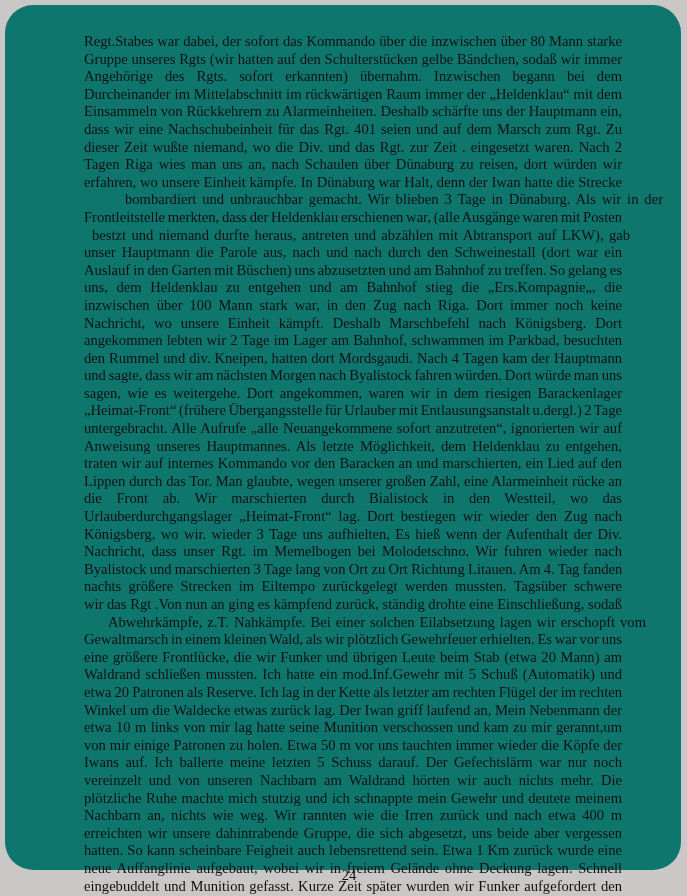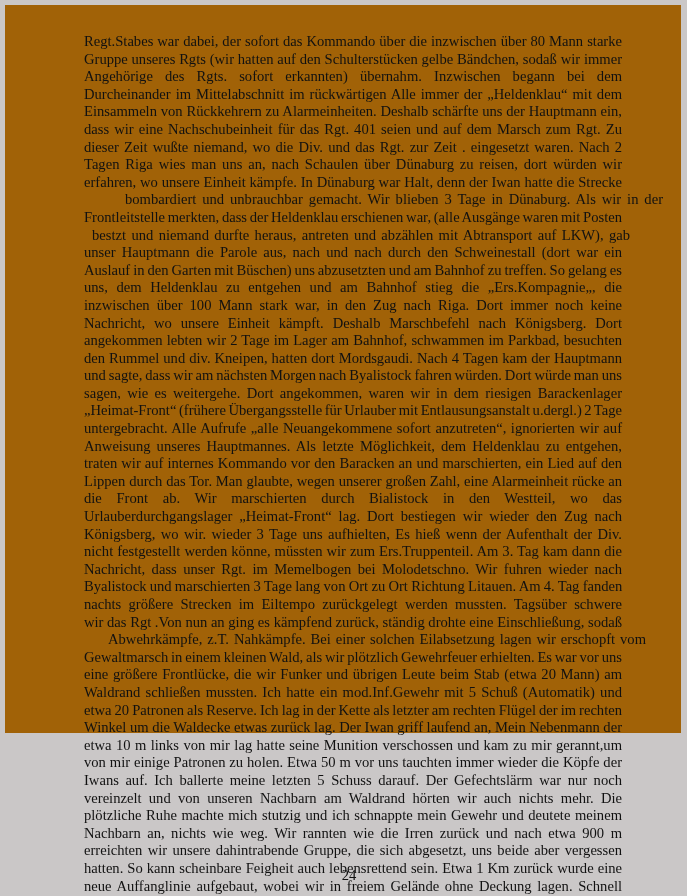--- a/index.html
+++ b/index.html
@@ -5,22 +5,23 @@
     html, body { margin: 0; padding: 0; }
     body {
       width: 687px; height: 896px;
       background: #cac7c7;
       position: relative;
       overflow: hidden;
     }
     .page {
       position: absolute;
       left: 5px; top: 5px;
-      width: 676px; height: 728px;
-      background: #a16207;
+      width: 676px; height: 865px;
+      background: #0f766e;
+      border-radius: 28px;
     }
     .text {
       position: absolute;
       left: 79px; top: 28px;
       width: 538px;
       font-family: "Liberation Serif", serif;
       font-size: 14.6px;
       line-height: 17.6px;
       color: #111111;
     }
@@ -43,21 +44,21 @@
     }
   </style>
 </head>
 <body>
 
 <div class="page">
   <div class="text" id="text">
       <span class="line" style="white-space: nowrap; display: block; word-spacing: 0.326923px;">Regt.Stabes war dabei, der sofort das Kommando über die inzwischen über 80 Mann starke</span>
       <span class="line" style="white-space: nowrap; display: block; word-spacing: 0.152344px;">Gruppe unseres Rgts (wir hatten auf den Schulterstücken gelbe Bändchen, sodaß wir immer</span>
       <span class="line" style="white-space: nowrap; display: block; word-spacing: 8.48958px;">Angehörige des Rgts. sofort erkannten) übernahm. Inzwischen begann bei dem</span>
-      <span class="line" style="white-space: nowrap; display: block; word-spacing: 0.223438px;">Durcheinander im Mittelabschnitt im rückwärtigen Alle immer der „Heldenklau“ mit dem</span>
+      <span class="line" style="white-space: nowrap; display: block; word-spacing: 0.223438px;">Durcheinander im Mittelabschnitt im rückwärtigen Raum immer der „Heldenklau“ mit dem</span>
       <span class="line" style="white-space: nowrap; display: block; word-spacing: 0.14375px;">Einsammeln von Rückkehrern zu Alarmeinheiten. Deshalb schärfte uns der Hauptmann ein,</span>
       <span class="line" style="white-space: nowrap; display: block; word-spacing: 1.32812px;">dass wir eine Nachschubeinheit für das Rgt. 401 seien und auf dem Marsch zum Rgt.  Zu</span>
       <span class="line" style="white-space: nowrap; display: block; word-spacing: 1.49121px;">dieser Zeit wußte niemand, wo die Div. und das Rgt. zur Zeit . eingesetzt waren. Nach 2</span>
       <span class="line" style="white-space: nowrap; display: block; word-spacing: 2.16183px;">Tagen Riga wies man uns an, nach Schaulen über Dünaburg zu reisen, dort würden wir</span>
       <span class="line" style="white-space: nowrap; display: block; word-spacing: 0.154018px;">erfahren, wo unsere Einheit kämpfe. In Dünaburg war Halt, denn der Iwan hatte die Strecke</span>
       <span class="line" style="white-space: nowrap; display: block; word-spacing: 2.25841px; margin-left: 41px;">bombardiert und unbrauchbar gemacht. Wir blieben 3 Tage in Dünaburg. Als wir in der</span>
       <span class="line" style="white-space: nowrap; display: block; word-spacing: -0.958807px;">Frontleitstelle merkten, dass der Heldenklau erschienen war, (alle Ausgänge waren mit Posten</span>
       <span class="line" style="white-space: nowrap; display: block; word-spacing: 1.74089px; margin-left: 8px;">bestzt und niemand durfte heraus, antreten und abzählen mit Abtransport auf LKW), gab</span>
       <span class="line" style="white-space: nowrap; display: block; word-spacing: 2.47957px;">unser Hauptmann die Parole aus, nach und nach durch den Schweinestall (dort war ein</span>
       <span class="line" style="white-space: nowrap; display: block; word-spacing: -0.698958px;">Auslauf in den Garten mit Büschen) uns abzusetzten und am Bahnhof zu treffen. So gelang es</span>
@@ -69,36 +70,35 @@
       <span class="line" style="white-space: nowrap; display: block; word-spacing: -0.80692px;">und sagte, dass wir am nächsten Morgen nach Byalistock fahren würden. Dort würde man uns</span>
       <span class="line" style="white-space: nowrap; display: block; word-spacing: 2.66335px;">sagen, wie es weitergehe. Dort angekommen, waren wir in dem riesigen Barackenlager</span>
       <span class="line" style="white-space: nowrap; display: block; word-spacing: -1.12326px;">„Heimat-Front“ (frühere Übergangsstelle für Urlauber mit Entlausungsanstalt u.dergl.) 2 Tage</span>
       <span class="line" style="white-space: nowrap; display: block; word-spacing: 0.871528px;">untergebracht. Alle Aufrufe „alle Neuangekommene sofort anzutreten“, ignorierten wir auf</span>
       <span class="line" style="white-space: nowrap; display: block; word-spacing: 2.49826px;">Anweisung unseres Hauptmannes. Als letzte Möglichkeit, dem Heldenklau zu entgehen,</span>
       <span class="line" style="white-space: nowrap; display: block; word-spacing: 0.422991px;">traten wir auf internes Kommando vor den Baracken an und marschierten, ein Lied auf den</span>
       <span class="line" style="white-space: nowrap; display: block; word-spacing: 0.149038px;">Lippen durch das Tor. Man glaubte, wegen unserer großen Zahl, eine Alarmeinheit rücke an</span>
       <span class="line" style="white-space: nowrap; display: block; word-spacing: 10.983px;">die Front ab. Wir marschierten durch Bialistock in den Westteil, wo das</span>
       <span class="line" style="white-space: nowrap; display: block; word-spacing: 3.31424px;">Urlauberdurchgangslager „Heimat-Front“ lag. Dort bestiegen wir wieder den Zug nach</span>
       <span class="line" style="white-space: nowrap; display: block; word-spacing: 1.55729px;">Königsberg, wo wir. wieder 3 Tage  uns aufhielten, Es hieß wenn der Aufenthalt der Div.</span>
-      <span class="line" style="white-space: nowrap; display: block; word-spacing: 0.338942px;">nicht festgestellt werden könne, müssten wir zum Ers.Truppenteil. Am 3. Tag kam dann die</span>
       <span class="line" style="white-space: nowrap; display: block; word-spacing: 2.78409px;">Nachricht, dass unser Rgt. im Memelbogen bei Molodetschno. Wir fuhren wieder nach</span>
       <span class="line" style="white-space: nowrap; display: block; word-spacing: -0.384766px;">Byalistock  und marschierten 3 Tage lang von Ort zu Ort Richtung Litauen. Am 4. Tag fanden</span>
       <span class="line" style="white-space: nowrap; display: block; word-spacing: 3.63715px;">nachts größere Strecken im Eiltempo zurückgelegt werden mussten. Tagsüber schwere</span>
       <span class="line" style="white-space: nowrap; display: block; word-spacing: -0.0260417px;">wir das Rgt  .Von nun an ging es kämpfend zurück, ständig drohte eine Einschließung, sodaß</span>
       <span class="line" style="white-space: nowrap; display: block; word-spacing: 1.30781px; margin-left: 24px;">Abwehrkämpfe, z.T. Nahkämpfe. Bei einer solchen Eilabsetzung lagen wir erschopft vom</span>
       <span class="line" style="white-space: nowrap; display: block; word-spacing: -0.86899px;">Gewaltmarsch in einem kleinen Wald, als wir plötzlich Gewehrfeuer erhielten. Es war vor uns</span>
       <span class="line" style="white-space: nowrap; display: block; word-spacing: 0.998884px;">eine größere Frontlücke, die wir Funker und übrigen Leute beim Stab (etwa 20 Mann) am</span>
       <span class="line" style="white-space: nowrap; display: block; word-spacing: 1.48722px;">Waldrand schließen mussten. Ich hatte ein mod.Inf.Gewehr mit 5 Schuß (Automatik) und</span>
       <span class="line" style="white-space: nowrap; display: block; word-spacing: -0.627757px;">etwa 20 Patronen als Reserve. Ich lag in der Kette als letzter am rechten Flügel der im rechten</span>
       <span class="line" style="white-space: nowrap; display: block; word-spacing: -0.078125px;">Winkel um die Waldecke etwas zurück lag. Der Iwan griff laufend an, Mein Nebenmann der</span>
       <span class="line" style="white-space: nowrap; display: block; word-spacing: 0.739583px;">etwa 10 m links von mir lag hatte seine Munition verschossen und kam zu mir gerannt,um</span>
       <span class="line" style="white-space: nowrap; display: block; word-spacing: 0.266602px;">von mir einige Patronen zu holen. Etwa 50 m vor uns tauchten immer wieder die Köpfe der</span>
       <span class="line" style="white-space: nowrap; display: block; word-spacing: 2.88822px;">Iwans auf. Ich ballerte meine letzten 5 Schuss darauf. Der Gefechtslärm war nur noch</span>
       <span class="line" style="white-space: nowrap; display: block; word-spacing: 3.65234px;">vereinzelt und von unseren Nachbarn am Waldrand hörten wir auch nichts mehr. Die</span>
       <span class="line" style="white-space: nowrap; display: block; word-spacing: 0.929688px;">plötzliche Ruhe machte mich stutzig und ich schnappte mein Gewehr und deutete meinem</span>
-      <span class="line" style="white-space: nowrap; display: block; word-spacing: 2.82917px;">Nachbarn an, nichts wie weg. Wir rannten wie die Irren zurück und nach etwa 900 m</span>
+      <span class="line" style="white-space: nowrap; display: block; word-spacing: 2.82917px;">Nachbarn an, nichts wie weg. Wir rannten wie die Irren zurück und nach etwa 400 m</span>
       <span class="line" style="white-space: nowrap; display: block; word-spacing: 1.53125px;">erreichten wir  unsere dahintrabende Gruppe, die sich abgesetzt, uns beide aber vergessen</span>
       <span class="line" style="white-space: nowrap; display: block; word-spacing: 0.391827px;">hatten. So kann scheinbare Feigheit auch lebensrettend sein. Etwa 1 Km zurück wurde eine</span>
       <span class="line" style="white-space: nowrap; display: block; word-spacing: 2.03551px;">neue Auffanglinie aufgebaut, wobei wir in freiem Gelände ohne Deckung lagen. Schnell</span>
       <span class="line" style="white-space: nowrap; display: block; word-spacing: 0.940341px;">eingebuddelt und Munition gefasst. Kurze Zeit später wurden wir Funker aufgefordert den</span>
     </div>
   <div class="page-number">24</div>
 </div>
 
 </body></html>

